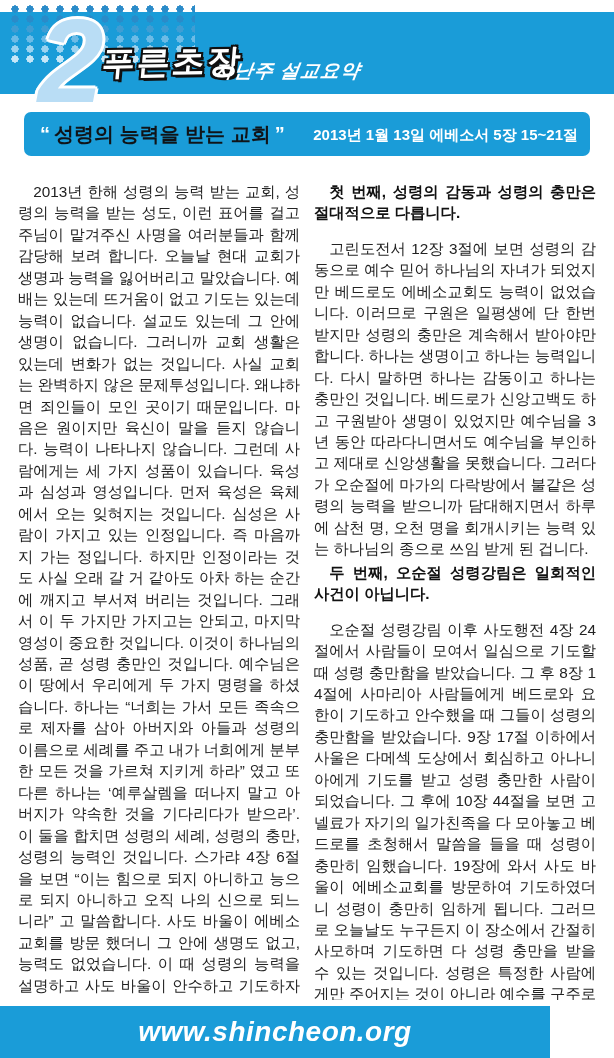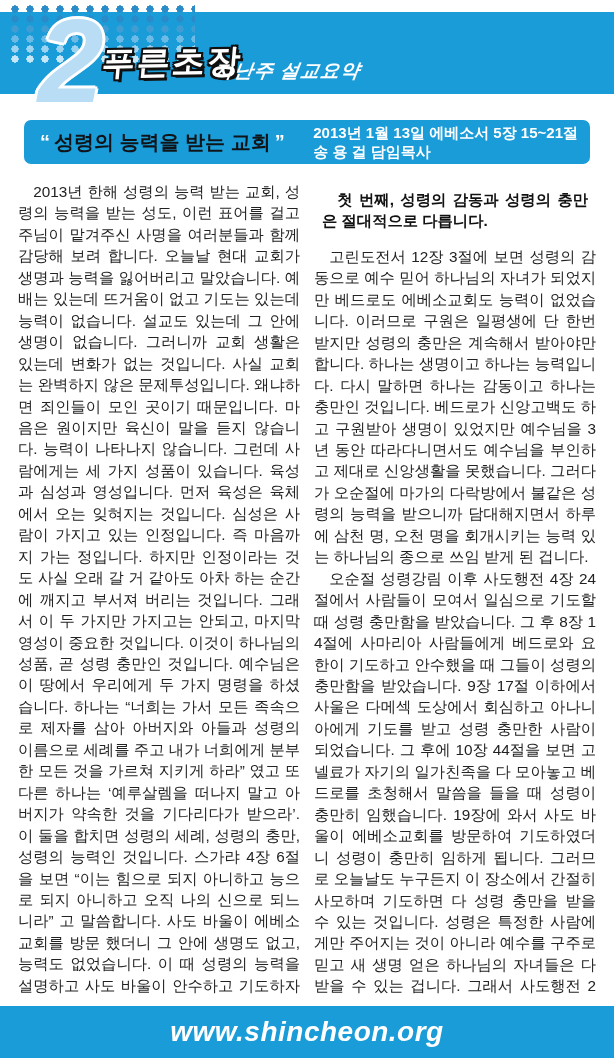--- a/index.html
+++ b/index.html
@@ -32,42 +32,42 @@
     text-shadow:2px 0 0 #111,-2px 0 0 #111,0 2px 0 #111,0 -2px 0 #111,
                 2px 2px 0 #111,-2px -2px 0 #111,2px -2px 0 #111,-2px 2px 0 #111,3px 3px 0 #111;
   }
   .masthead-sub{
     position:absolute;left:214px;top:58px;z-index:5;
     font-size:19px;font-weight:bold;font-style:italic;color:#fff;
     transform:skewX(-8deg);letter-spacing:1px;
   }
   
   .title-bar{
-    position:absolute;left:24px;top:120px;width:566px;height:44px;
+    position:absolute;left:24px;top:112px;width:566px;height:44px;
     background:#1a9cd8;border-radius:7px;
     display:flex;align-items:center;justify-content:space-between;
     padding:0 12px;box-sizing:border-box;
   }
   .bar-title{font-size:20px;font-weight:bold;color:#101418;white-space:nowrap;}
   .bar-title .q{color:#ffffff;padding:0 4px;}
   .bar-meta{text-align:left;color:#ffffff;font-weight:bold;font-size:15px;line-height:19px;white-space:nowrap;}
   
   .article{
     position:absolute;top:181px;left:18px;width:578px;bottom:58px;
     display:flex;gap:14px;
   }
   .col{flex:1;font-size:15.3px;line-height:21.45px;text-align:justify;color:#222;
        word-break:break-all;overflow:hidden;}
   .col p{margin:0;text-indent:1em;}
-  .col .heading{font-weight:bold;color:#111;margin:8px;text-indent:1em;}
+  .col .heading{font-weight:bold;color:#111;margin:0;text-indent:1em;}
   .col p + .heading{margin-top:2px;}
   .col .heading + p{margin-top:14px;}
   
   .footer{
-    position:absolute;left:0;bottom:0;width:614px;height:52px;background:#1a9cd8;
+    position:absolute;left:0;bottom:0;width:550px;height:52px;background:#1a9cd8;
     display:flex;align-items:center;justify-content:center;
   }
   .website{font-size:28px;font-weight:bold;font-style:italic;color:#fff;letter-spacing:0.5px;}
 </style>
 </head>
 <body>
 
 <div class="banner"></div>
 
 <div class="dots">
@@ -80,30 +80,30 @@
 </div>
 
 <div class="page-num">2</div>
 <div class="masthead">푸른초장</div>
 <div class="masthead-sub">지난주 설교요약</div>
 
 <div class="title-bar">
   <div class="bar-title"><span class="q">“</span><span>성령의 능력을 받는 교회</span><span class="q">”</span></div>
   <div class="bar-meta">
     <div>2013년 1월 13일 에베소서 5장 15~21절</div>
-    <div>송 용 걸 담임목사</div>
   </div>
 </div>
 
 <div class="article">
   <div class="col">
     <p>2013년 한해 성령의 능력 받는 교회, 성령의 능력을 받는 성도, 이런 표어를 걸고 주님이 맡겨주신 사명을 여러분들과 함께 감당해 보려 합니다. 오늘날 현대 교회가 생명과 능력을 잃어버리고 말았습니다. 예배는 있는데 뜨거움이 없고 기도는 있는데 능력이 없습니다. 설교도 있는데 그 안에 생명이 없습니다. 그러니까 교회 생활은 있는데 변화가 없는 것입니다. 사실 교회는 완벽하지 않은 문제투성입니다. 왜냐하면 죄인들이 모인 곳이기 때문입니다. 마음은 원이지만 육신이 말을 듣지 않습니다. 능력이 나타나지 않습니다. 그런데 사람에게는 세 가지 성품이 있습니다. 육성과 심성과 영성입니다. 먼저 육성은 육체에서 오는 잊혀지는 것입니다. 심성은 사람이 가지고 있는 인정입니다. 즉 마음까지 가는 정입니다. 하지만 인정이라는 것도 사실 오래 갈 거 같아도 아차 하는 순간에 깨지고 부서져 버리는 것입니다. 그래서 이 두 가지만 가지고는 안되고, 마지막 영성이 중요한 것입니다. 이것이 하나님의 성품, 곧 성령 충만인 것입니다. 예수님은 이 땅에서 우리에게 두 가지 명령을 하셨습니다. 하나는 “너희는 가서 모든 족속으로 제자를 삼아 아버지와 아들과 성령의 이름으로 세례를 주고 내가 너희에게 분부한 모든 것을 가르쳐 지키게 하라” 였고 또 다른 하나는 ‘예루살렘을 떠나지 말고 아버지가 약속한 것을 기다리다가 받으라’. 이 둘을 합치면 성령의 세례, 성령의 충만, 성령의 능력인 것입니다. 스가랴 4장 6절을 보면 “이는 힘으로 되지 아니하고 능으로 되지 아니하고 오직 나의 신으로 되느니라” 고 말씀합니다. 사도 바울이 에베소교회를 방문 했더니 그 안에 생명도 없고, 능력도 없었습니다. 이 때 성령의 능력을 설명하고 사도 바울이 안수하고 기도하자 사도행전 19장 1절에서 “성령이 그들에게 임하심에 방언도 하고 예언도 하니 모두 열 두 사람쯤 되더라” 고 말씀하고 있습니다. 그렇다면 왜 성령의 능력을 받지 못하고 신앙생활 하는가? 그것은 바로 성령에 대한 오해 때문입니다.</p>
   </div>
   <div class="col">
     <p class="heading">첫 번째, 성령의 감동과 성령의 충만은 절대적으로 다릅니다.</p>
     <p>고린도전서 12장 3절에 보면 성령의 감동으로 예수 믿어 하나님의 자녀가 되었지만 베드로도 에베소교회도 능력이 없었습니다. 이러므로 구원은 일평생에 단 한번 받지만 성령의 충만은 계속해서 받아야만 합니다. 하나는 생명이고 하나는 능력입니다. 다시 말하면 하나는 감동이고 하나는 충만인 것입니다. 베드로가 신앙고백도 하고 구원받아 생명이 있었지만 예수님을 3년 동안 따라다니면서도 예수님을 부인하고 제대로 신앙생활을 못했습니다. 그러다가 오순절에 마가의 다락방에서 불같은 성령의 능력을 받으니까 담대해지면서 하루에 삼천 명, 오천 명을 회개시키는 능력 있는 하나님의 종으로 쓰임 받게 된 겁니다.</p>
+    <p class="heading">두 번째, 오순절 성령강림은 일회적인 사건이 아닙니다.</p>
     <p>오순절 성령강림 이후 사도행전 4장 24절에서 사람들이 모여서 일심으로 기도할 때 성령 충만함을 받았습니다. 그 후 8장 14절에 사마리아 사람들에게 베드로와 요한이 기도하고 안수했을 때 그들이 성령의 충만함을 받았습니다. 9장 17절 이하에서 사울은 다메섹 도상에서 회심하고 아나니아에게 기도를 받고 성령 충만한 사람이 되었습니다. 그 후에 10장 44절을 보면 고넬료가 자기의 일가친족을 다 모아놓고 베드로를 초청해서 말씀을 들을 때 성령이 충만히 임했습니다. 19장에 와서 사도 바울이 에베소교회를 방문하여 기도하였더니 성령이 충만히 임하게 됩니다. 그러므로 오늘날도 누구든지 이 장소에서 간절히 사모하며 기도하면 다 성령 충만을 받을 수 있는 것입니다. 성령은 특정한 사람에게만 주어지는 것이 아니라 예수를 구주로 믿고 새 생명 얻은 하나님의 자녀들은 다 받을 수 있는 겁니다. 그래서 사도행전 2장 17절에도 보면 “말세에 내가 남종과 여종들에게 누구든지 육체를 가진 자들에게 성령에 대해서 목말라 하는 자들</p>
   </div>
 </div>
 
 <div class="footer">
   <div class="website">www.shincheon.org</div>
 </div>
 
 </body></html>

